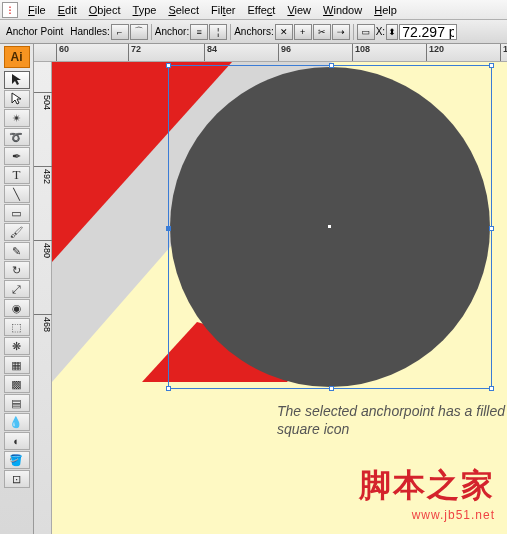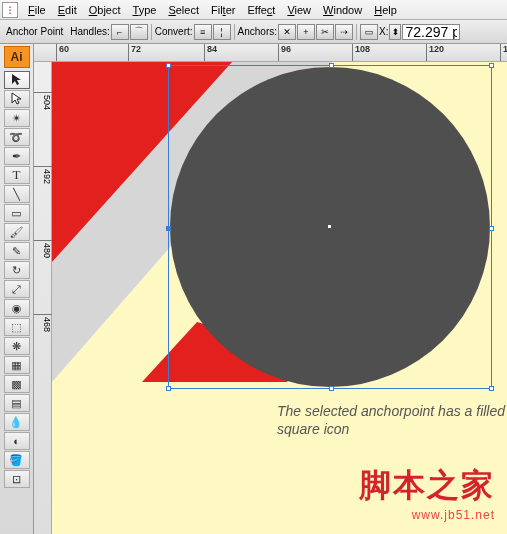--- a/index.html
+++ b/index.html
@@ -53,21 +53,21 @@
   <div class="menu-item"><u>W</u>indow</div>
   <div class="menu-item"><u>H</u>elp</div>
 </div>
 
 <div class="controlbar">
   <span class="cb-label">Anchor Point</span>
   <span>Handles:</span>
   <div class="cb-btn">⌐</div>
   <div class="cb-btn">⌒</div>
   <span class="cb-sep"></span>
-  <span>Convert:</span>
+  <span>Anchor:</span>
   <div class="cb-btn">≡</div>
   <div class="cb-btn">¦</div>
   <span class="cb-sep"></span>
   <span>Anchors:</span>
   <div class="cb-btn">✕</div>
   <div class="cb-btn">+</div>
   <div class="cb-btn">✂</div>
   <div class="cb-btn">⇢</div>
   <span class="cb-sep"></span>
   <div class="cb-btn">▭</div>

